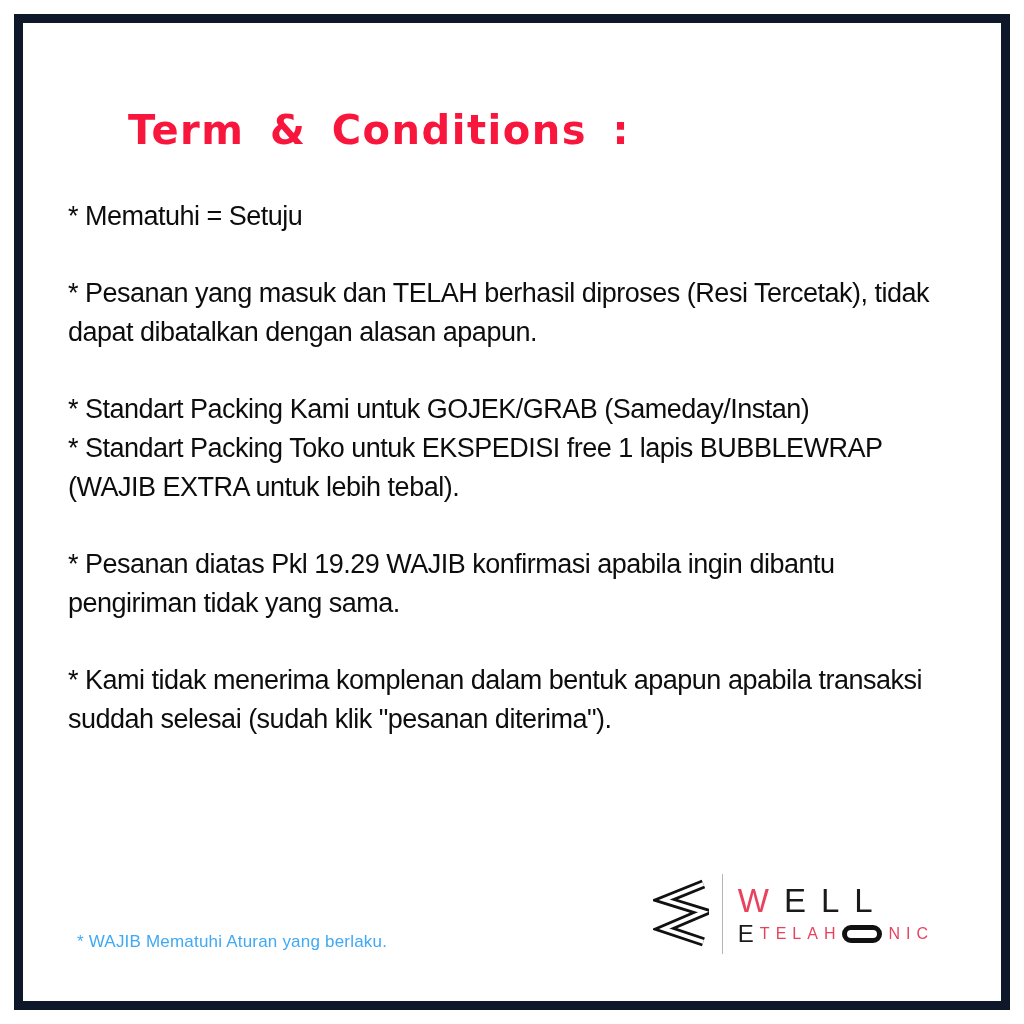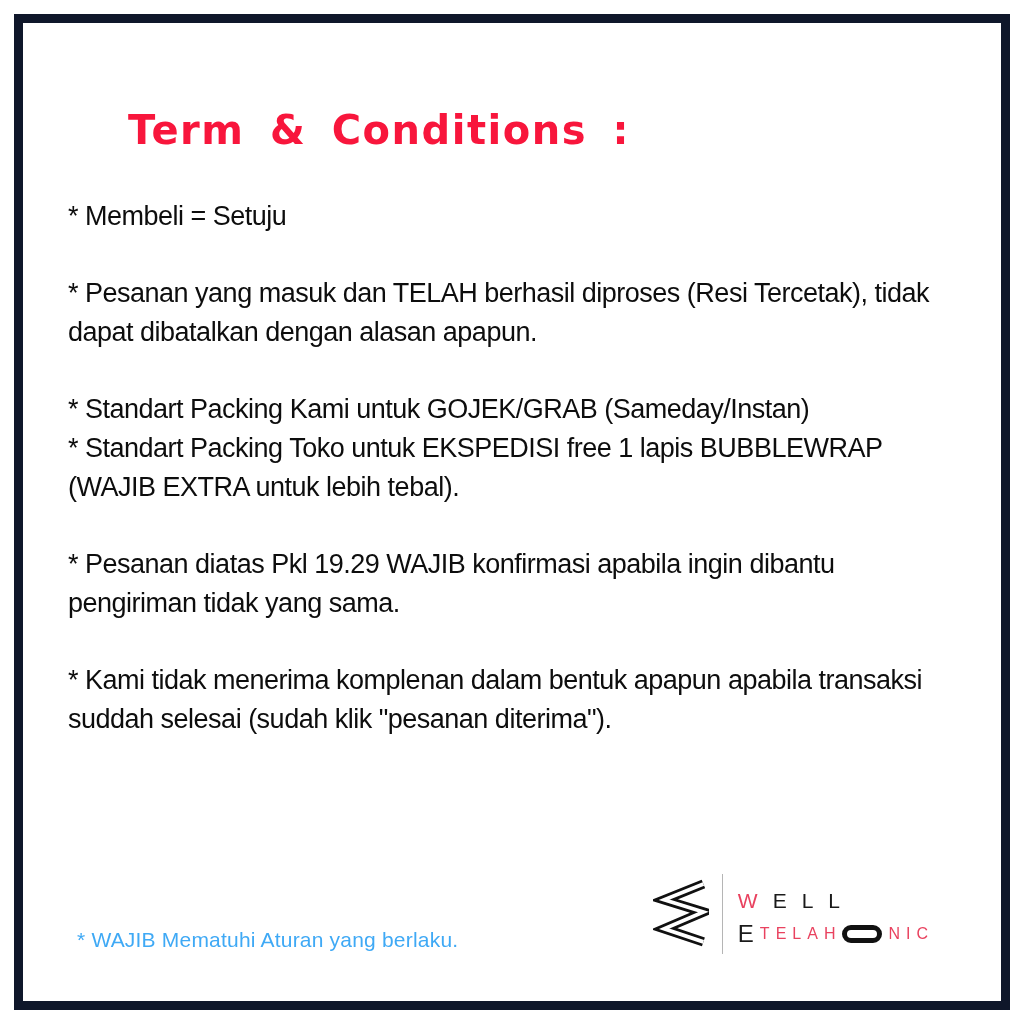--- a/index.html
+++ b/index.html
@@ -27,33 +27,33 @@
   .para{margin:0 0 38px 0;}
   .line{
     font-size:27px;
     line-height:39px;
     letter-spacing:-0.5px;
     white-space:nowrap;
     color:#0d0d0d;
   }
   .footnote{
     position:absolute;left:31px;bottom:26px;
-    font-size:21px;letter-spacing:0.2px;
+    font-size:17px;letter-spacing:0.2px;
     color:#3FA9F5;
   }
   .logo{
     position:absolute;right:44px;bottom:24px;
     display:flex;align-items:center;
   }
   .logo-divider{
     width:1px;height:80px;background:#b5b5b5;margin:0 15px 0 13px;
   }
   .logo-text{display:flex;flex-direction:column;justify-content:center;}
   .logo-row1{
-    font-size:21px;line-height:36px;letter-spacing:15px;
+    font-size:33px;line-height:36px;letter-spacing:15px;
     color:#1a1a1a;font-weight:normal;white-space:nowrap;
   }
   .logo-row1 .accent{color:#E9425F;}
   .logo-row2{
     margin-top:3px;font-size:16px;line-height:24px;letter-spacing:6px;
     color:#E9425F;white-space:nowrap;display:flex;align-items:center;
   }
   .logo-row2 .big-e{font-size:24px;color:#1a1a1a;letter-spacing:6px;}
   .o-pill{
     display:inline-block;width:30px;height:8px;
@@ -64,21 +64,21 @@
 </head>
 <body>
 
 <div class="frame">
   <div class="content">
 
     <h1 class="title">Term &amp; Conditions :</h1>
 
     <div class="terms">
       <div class="para">
-        <div class="line">* Membeli = Setuju</div>
+        <div class="line">* Mematuhi = Setuju</div>
       </div>
       <div class="para">
         <div class="line">* Pesanan yang masuk dan TELAH berhasil diproses (Resi Tercetak), tidak</div>
         <div class="line">dapat dibatalkan dengan alasan apapun.</div>
       </div>
       <div class="para">
         <div class="line">* Standart Packing Kami untuk GOJEK/GRAB (Sameday/Instan)</div>
         <div class="line">* Standart Packing Toko untuk EKSPEDISI free 1 lapis BUBBLEWRAP</div>
         <div class="line">(WAJIB EXTRA untuk lebih tebal).</div>
       </div>

